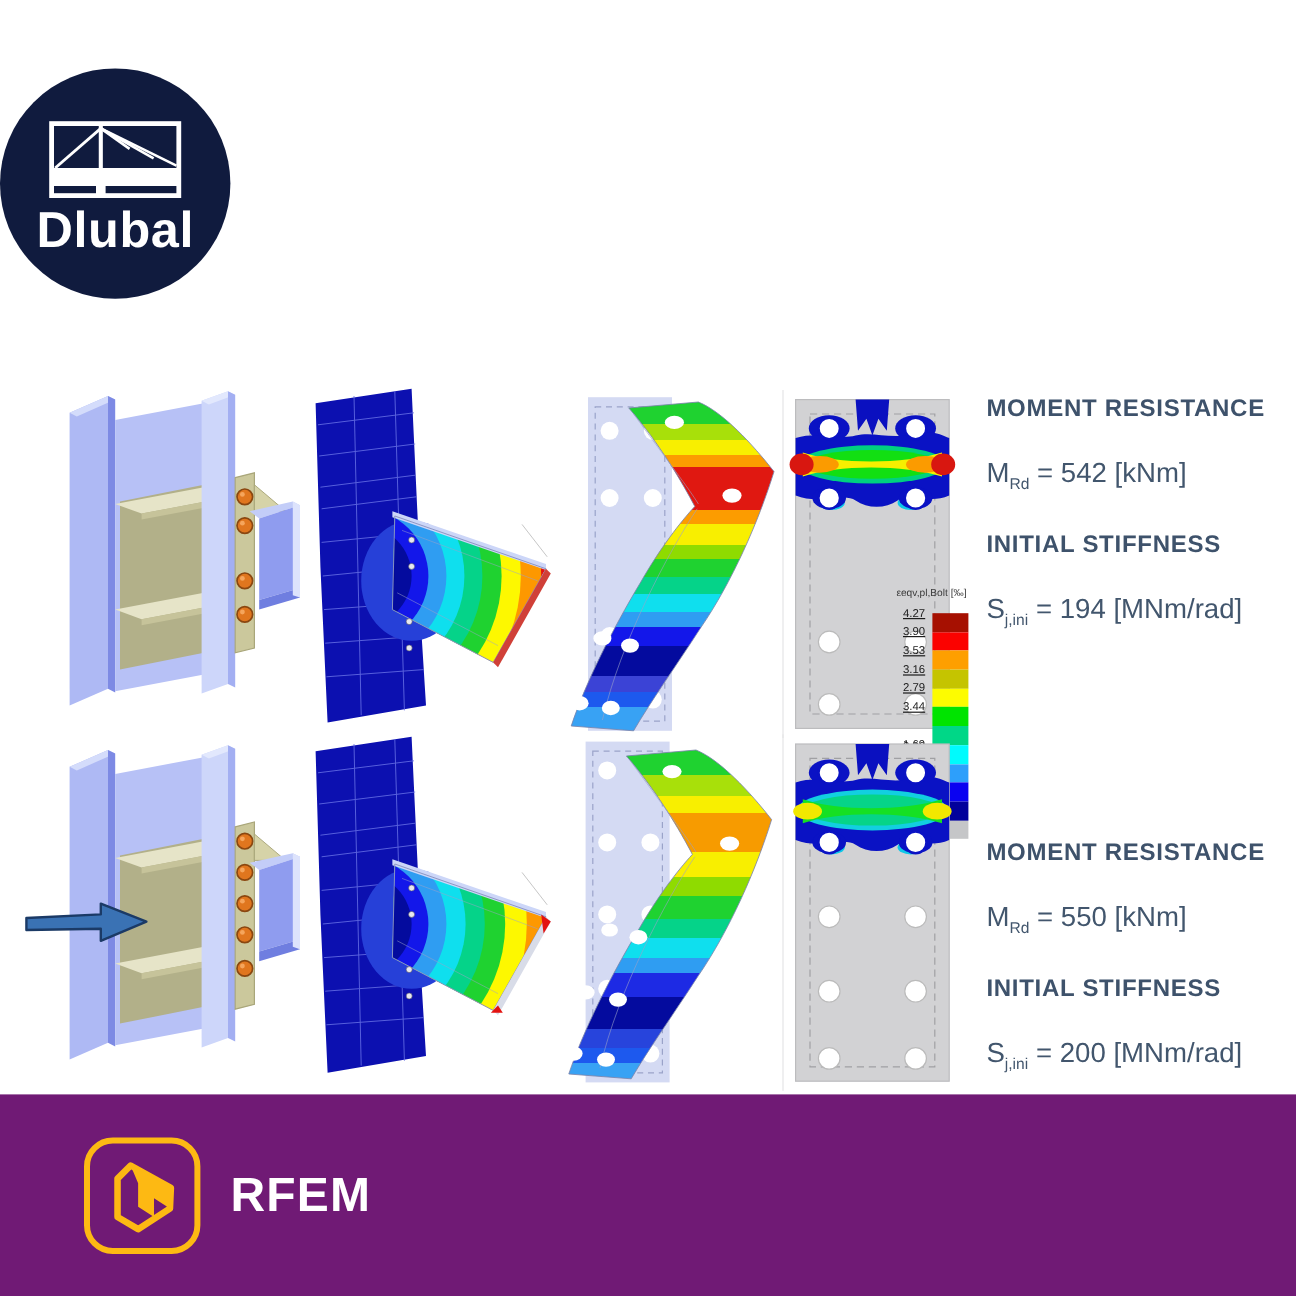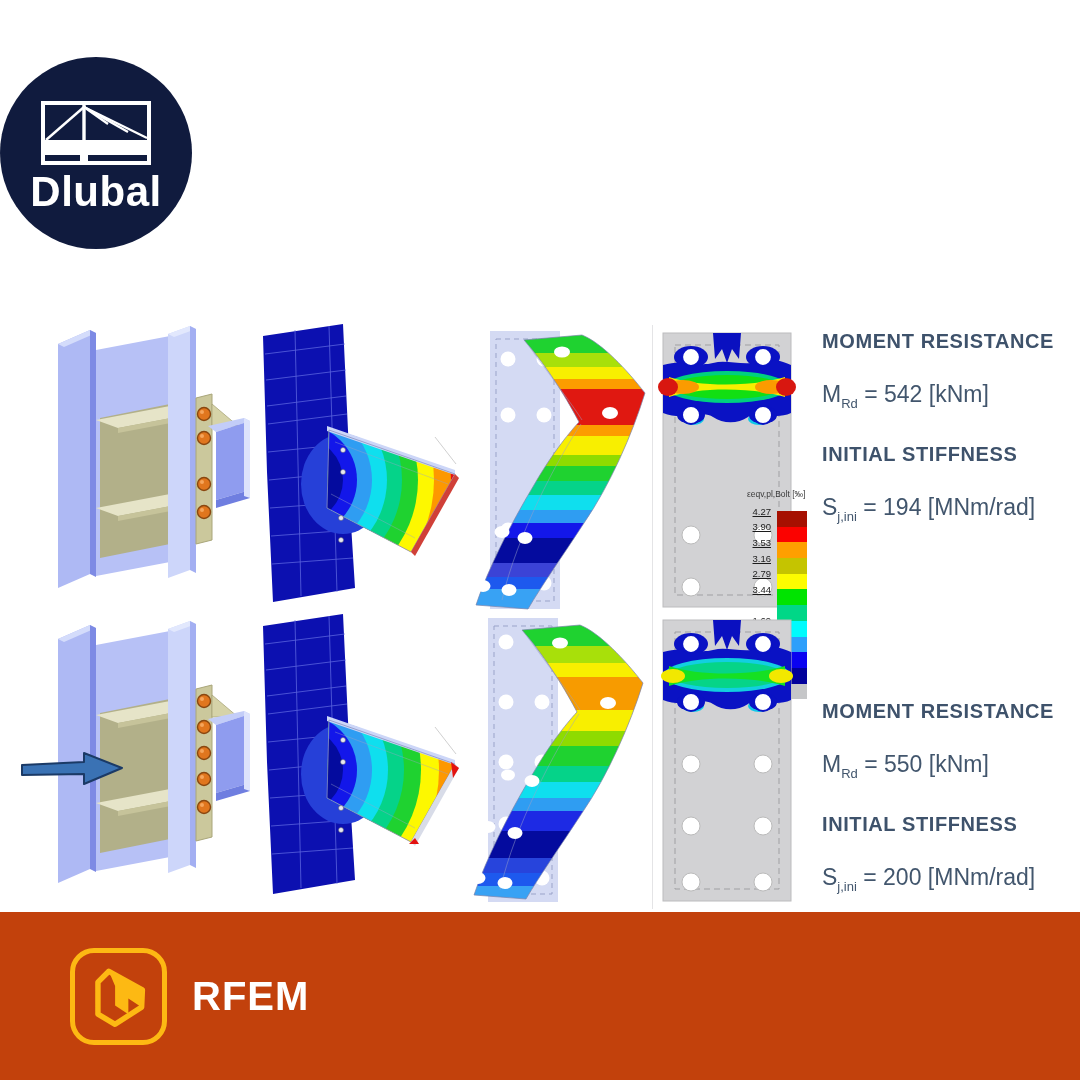--- a/index.html
+++ b/index.html
@@ -30,21 +30,21 @@
   .legend-labels{position:absolute;left:0;top:22px;width:34px;height:190px;}
   .lg-label{position:absolute;right:2px;font-size:9.5px;color:#1c1c1c;line-height:11px;text-decoration:underline;}
 
   
   .results{position:absolute;width:260px;color:#42566d;}
   .res-heading{font-size:20px;font-weight:bold;letter-spacing:0.6px;margin-bottom:28px;color:#3e526b;white-space:nowrap;}
   .res-value{font-size:23px;margin-bottom:32px;white-space:nowrap;}
   .res-value sub{font-size:13px;}
 
   
-  .footer{position:absolute;left:0;top:912px;width:1080px;height:168px;background:#c2410c;}
+  .footer{position:absolute;left:0;top:912px;width:1080px;height:168px;background:#701a75;}
   .rfem-badge{position:absolute;left:70px;top:36px;width:97px;height:97px;border:5px solid #fdb913;
               border-radius:24px;box-sizing:border-box;display:flex;align-items:center;justify-content:center;}
   .rfem-name{position:absolute;left:192px;top:62px;color:#ffffff;font-size:40px;font-weight:bold;letter-spacing:1px;}
 </style>
 </head>
 <body>
 
 <div id="canvas">
 
   <div class="brand-circle">

